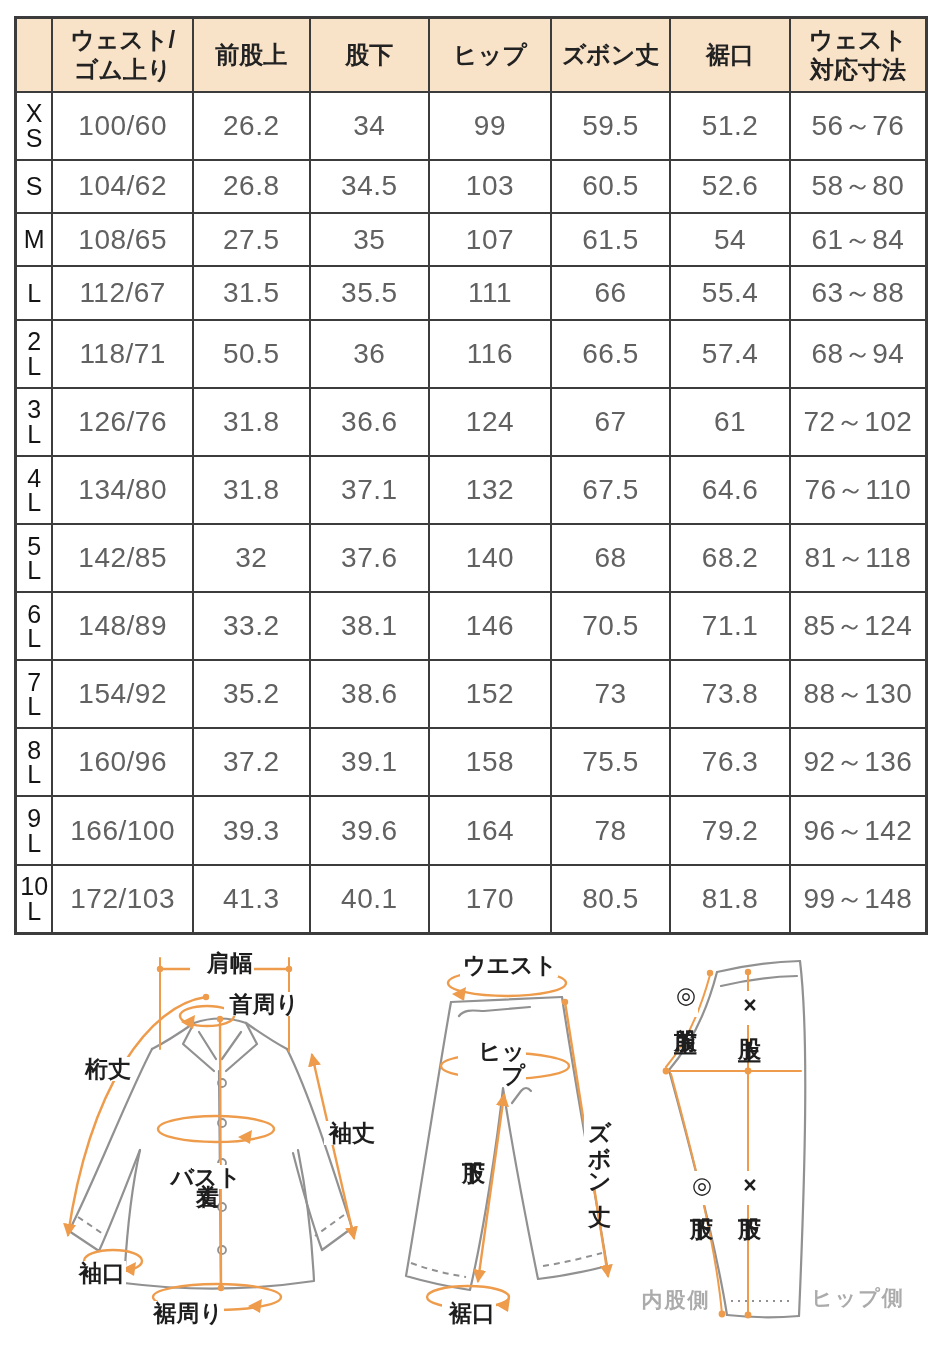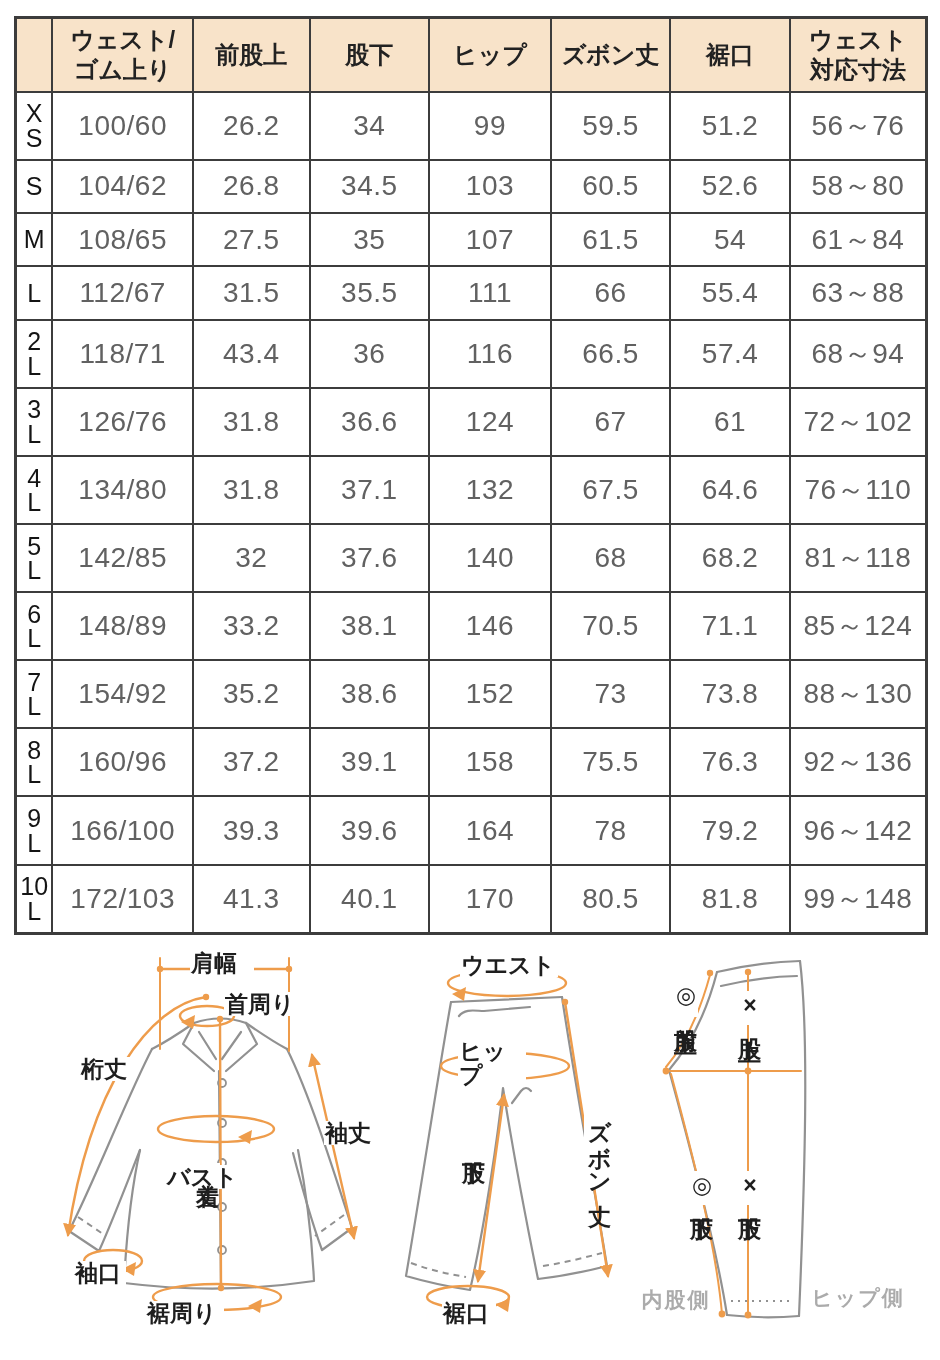--- a/index.html
+++ b/index.html
@@ -49,21 +49,21 @@
   .g-gray-dash{stroke:var(--outline-gray);stroke-width:2;fill:none;stroke-dasharray:6 5;}
   .g-gray-dot{stroke:var(--outline-gray);stroke-width:2;fill:none;stroke-dasharray:2 5;}
   .o-line{stroke:var(--accent-orange);stroke-width:2.4;fill:none;stroke-linecap:round;}
   .o-thin{stroke:var(--accent-orange);stroke-width:2;fill:none;stroke-linecap:round;}
   .o-dot{fill:var(--accent-orange);stroke:none;}
   .o-fill{fill:var(--accent-orange);stroke:none;}
   .btn{stroke:var(--outline-gray);stroke-width:1.8;fill:#fff;}
 
   .dlabel{
     position:absolute;font-weight:bold;font-size:23px;color:var(--label-text);
-    background:#fff;line-height:1.05;text-align:left;padding:0 1px;
+    background:#fff;line-height:1.05;text-align:right;padding:0 1px;
   }
   .vlabel{
     writing-mode:vertical-rl;text-orientation:upright;
     width:28px;letter-spacing:2px;padding:1px 0;
   }
   .graylabel{
     position:absolute;font-weight:bold;font-size:21px;color:var(--side-text);
     line-height:1.05;text-align:center;letter-spacing:2px;
   }
   .note{
@@ -140,21 +140,21 @@
           <td>35.5</td>
           <td>111</td>
           <td>66</td>
           <td>55.4</td>
           <td>63～88</td>
         </tr>
         <tr>
           <th class="size-label">2
 L</th>
           <td>118/71</td>
-          <td>43.4</td>
+          <td>50.5</td>
           <td>36</td>
           <td>116</td>
           <td>66.5</td>
           <td>57.4</td>
           <td>68～94</td>
         </tr>
         <tr>
           <th class="size-label">3
 L</th>
           <td>126/76</td>

